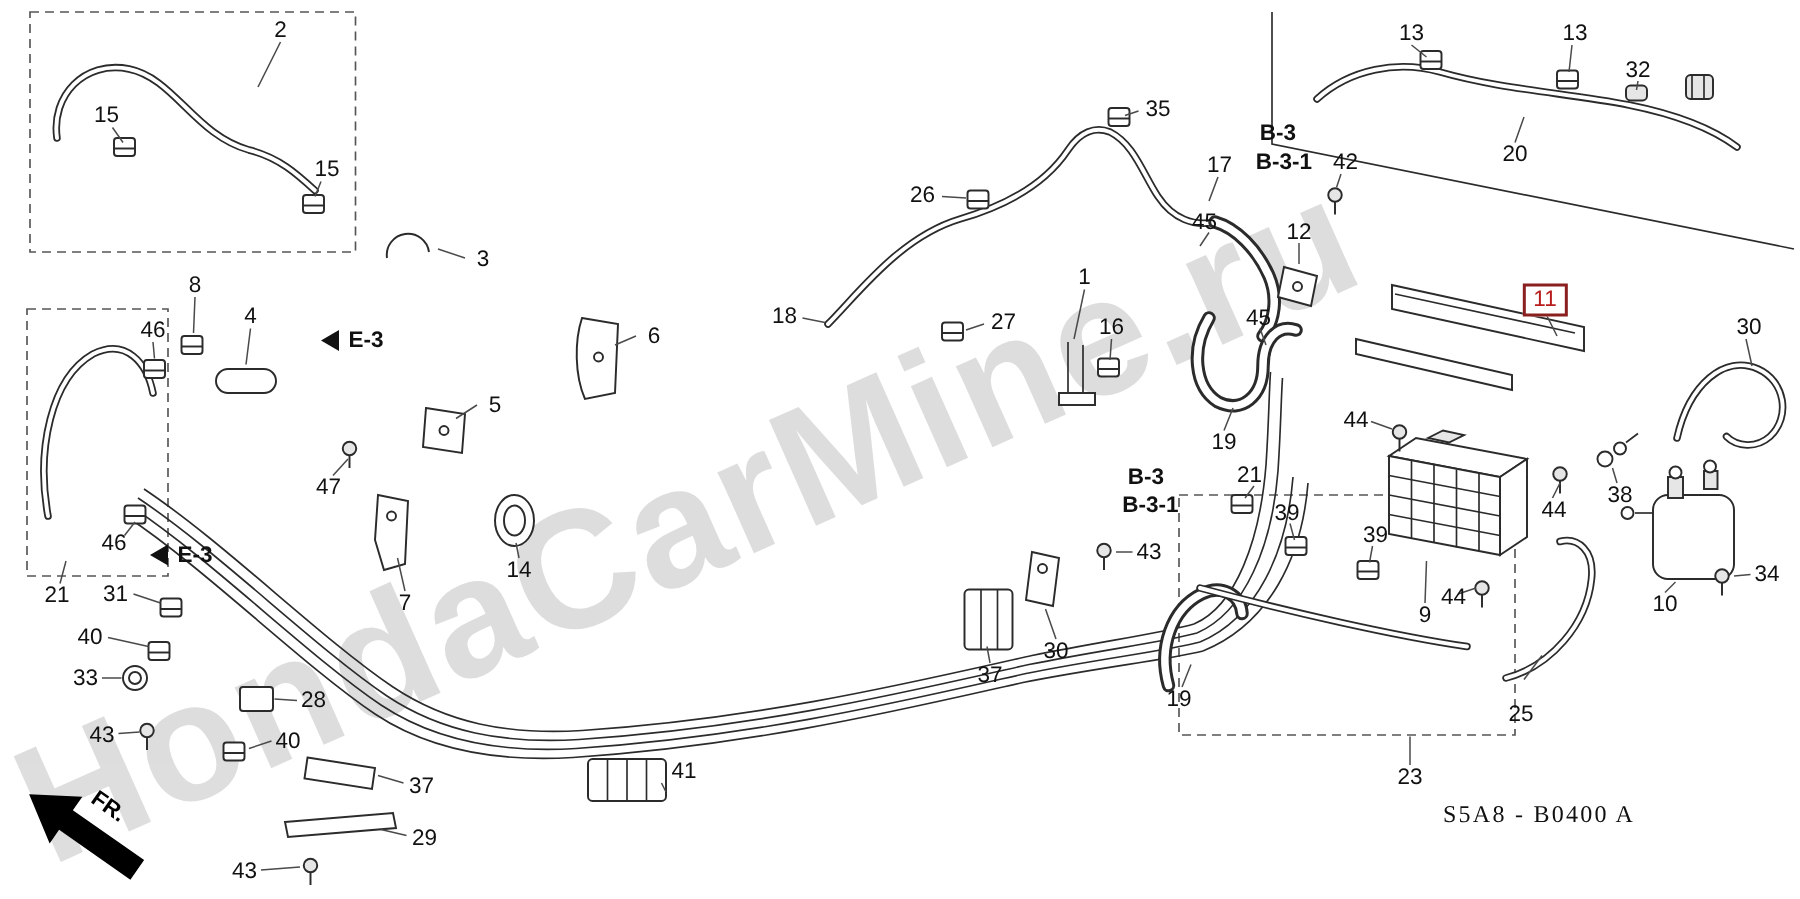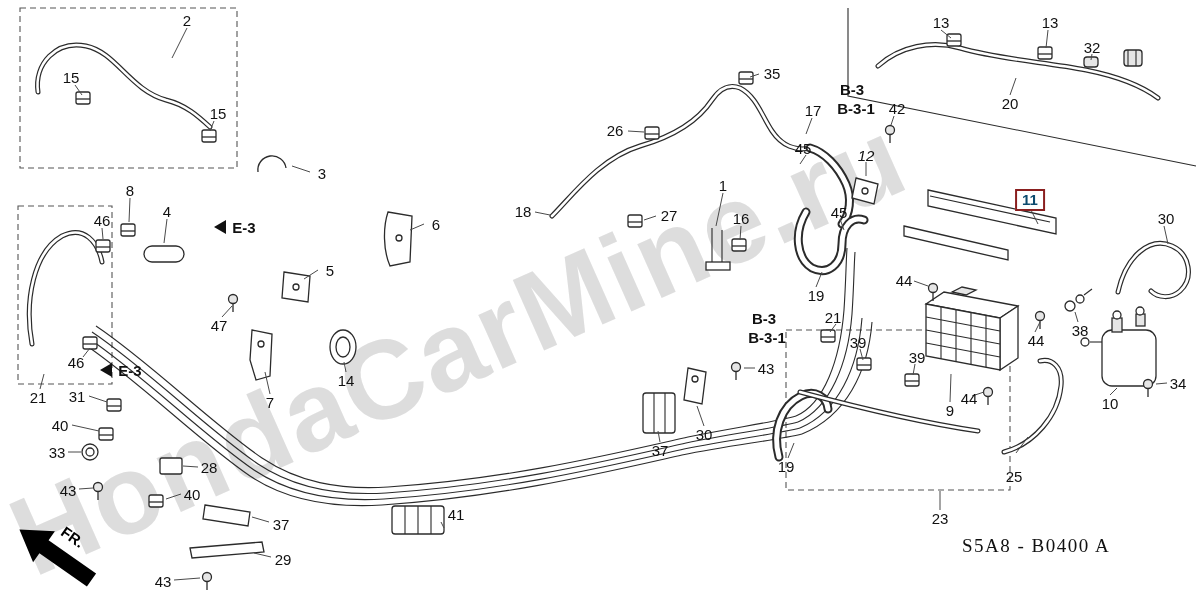--- a/index.html
+++ b/index.html
@@ -29,27 +29,27 @@
   .solid     { fill:#111; stroke:none; }
 
   .labels { position:absolute; inset:0; z-index:3; }
   .part-label {
     position:absolute; transform:translate(-50%,-50%);
     font-size:15px; color:#111; line-height:1; white-space:nowrap;
     cursor:pointer;
   }
   .part-label.bold { font-weight:bold; }
   .part-label.highlight {
-    color:#0c4a6e; border:2px solid #8a1f1f; padding:1px 5px 2px 5px;
-    background:#fff; font-weight:bold;
+    color:#b91c1c; border:2px solid #8a1f1f; padding:1px 5px 2px 5px;
+    background:#fff; font-weight:normal;
   }
 
   .part-code {
     position:absolute; left:962px; top:535px; z-index:3;
-    font-family:"Liberation Serif", serif; font-size:19px; color:#111;
+    font-family:"Liberation Serif", serif; font-size:16px; color:#111;
     letter-spacing:1.5px; white-space:nowrap;
   }
 
   svg.fr-mark { position:absolute; left:8px; top:508px; z-index:3; }
   svg.fr-mark text { font-family:"Liberation Sans", sans-serif; font-size:15px; font-weight:bold; fill:#000; }
 </style>
 </head>
 <body>
 
 <div class="stage">
@@ -291,21 +291,21 @@
       <div class="part-label" style="left: 219px; top: 325px;">47</div>
       <div class="part-label" style="left: 615px; top: 130px;">26</div>
       <div class="part-label" style="left: 669px; top: 215px;">27</div>
       <div class="part-label" style="left: 523px; top: 211px;">18</div>
       <div class="part-label" style="left: 772px; top: 73px;">35</div>
       <div class="part-label" style="left: 813px; top: 110px;">17</div>
       <div class="part-label bold" style="left: 852px; top: 89px;">B-3</div>
       <div class="part-label bold" style="left: 856px; top: 108px;">B-3-1</div>
       <div class="part-label" style="left: 897px; top: 108px;">42</div>
       <div class="part-label" style="left: 803px; top: 148px;">45</div>
-      <div class="part-label" style="left: 866px; top: 155px; font-style: italic;">12</div>
+      <div class="part-label" style="left: 866px; top: 155px;">12</div>
       <div class="part-label" style="left: 941px; top: 22px;">13</div>
       <div class="part-label" style="left: 1050px; top: 22px;">13</div>
       <div class="part-label" style="left: 1092px; top: 47px;">32</div>
       <div class="part-label" style="left: 1010px; top: 103px;">20</div>
       <div class="part-label" style="left: 723px; top: 185px;">1</div>
       <div class="part-label" style="left: 741px; top: 218px;">16</div>
       <div class="part-label" style="left: 839px; top: 212px;">45</div>
       <div class="part-label highlight" style="left: 1030px; top: 200px;">11</div>
       <div class="part-label" style="left: 1166px; top: 218px;">30</div>
       <div class="part-label" style="left: 816px; top: 295px;">19</div>

